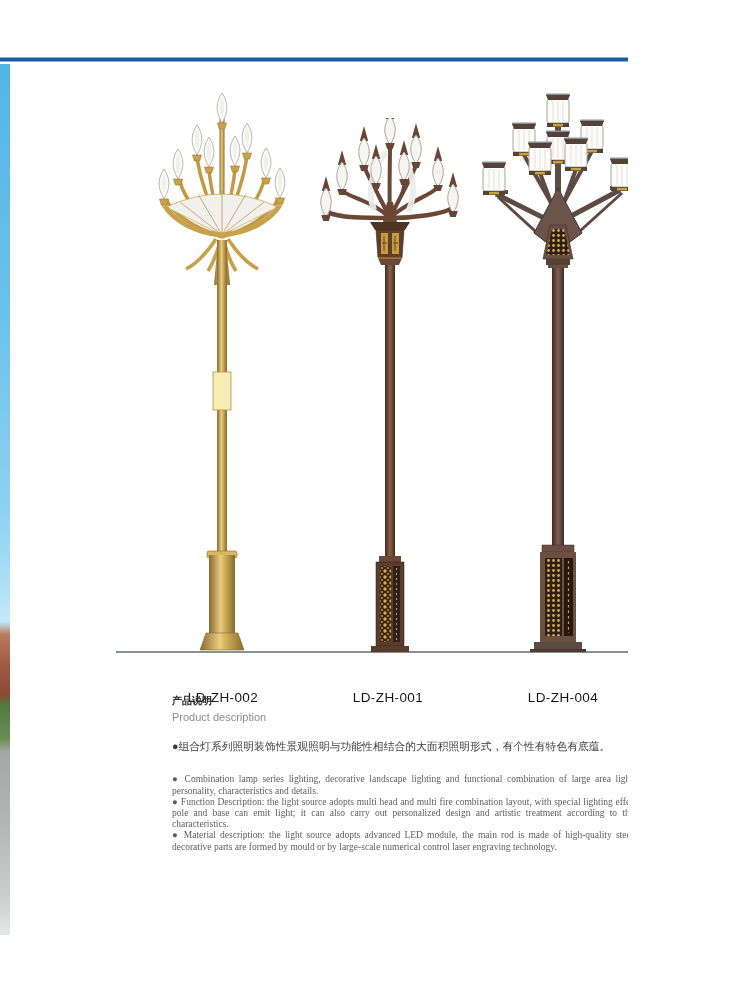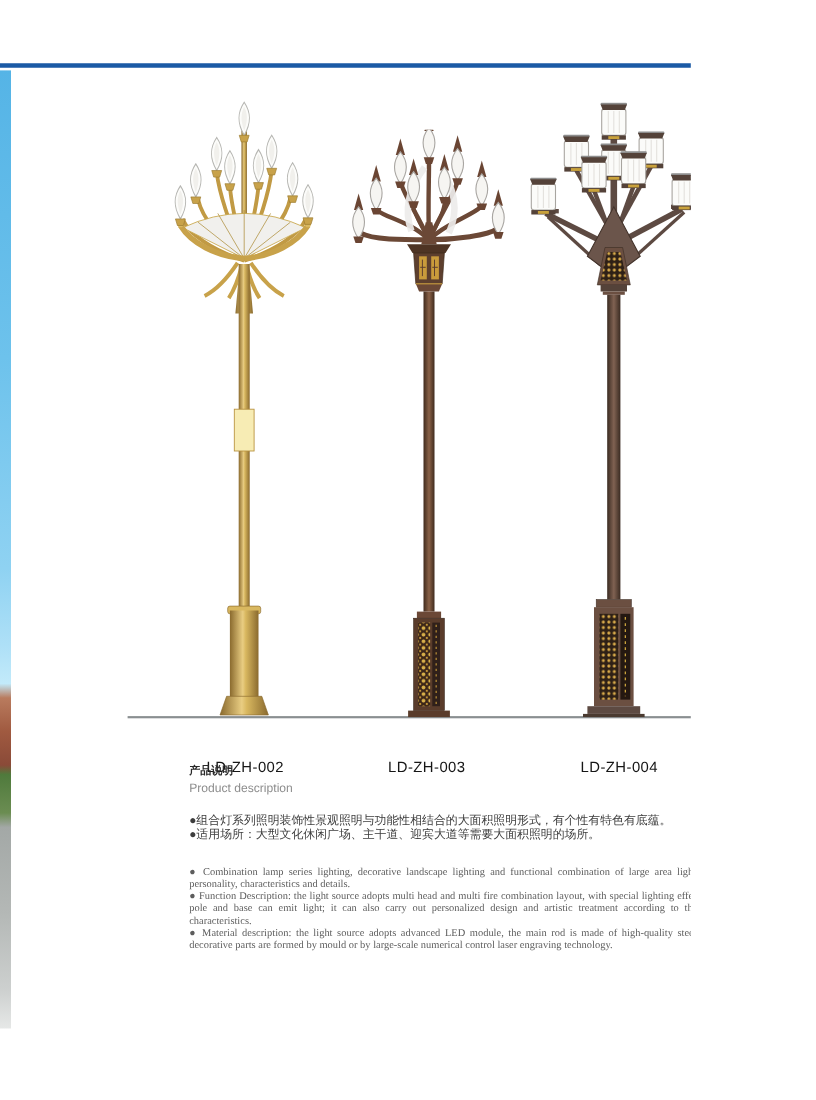--- a/index.html
+++ b/index.html
@@ -298,31 +298,30 @@
       <rect x="64" y="459" width="36" height="90" fill="#6b4f41"></rect>
       <rect x="69" y="465" width="17" height="78" fill="url(#dots3)"></rect>
       <rect x="88" y="465" width="9" height="78" fill="#241811"></rect>
       <path d="M92.5 468 V540" stroke="#c9a23c" stroke-width="1.2" stroke-dasharray="2.5 3"></path>
       <rect x="58" y="549" width="48" height="7" fill="#5d4a42"></rect>
       <rect x="54" y="556" width="56" height="3" fill="#4a3a30"></rect>
     </g>
   </svg>
 
   <div class="model-label label-1">LD-ZH-002</div>
-  <div class="model-label label-2">LD-ZH-003</div>
+  <div class="model-label label-2">LD-ZH-001</div>
   <div class="model-label label-3">LD-ZH-004</div>
 
   <div class="desc">
     <p class="desc-title-zh">产品说明</p>
     <p class="desc-title-en">Product description</p>
 
     <div class="zh-bullets">
 
     <p>●组合灯系列照明装饰性景观照明与功能性相结合的大面积照明形式，有个性有特色有底蕴。</p>
-        <p>●适用场所：大型文化休闲广场、主干道、迎宾大道等需要大面积照明的场所。</p>
       </div>
 
     <div class="en-bullets">
 
     <p>● Combination lamp series lighting, decorative landscape lighting and functional combination of large area lighting form, with personality, characteristics and details.</p>
         <p>● Function Description: the light source adopts multi head and multi fire combination layout, with special lighting effect, and the main pole and base can emit light; it can also carry out personalized design and artistic treatment according to the local cultural characteristics.</p>
         <p>● Material description: the light source adopts advanced LED module, the main rod is made of high-quality steel plate, and the decorative parts are formed by mould or by large-scale numerical control laser engraving technology.</p>
       </div>
   </div>
 

